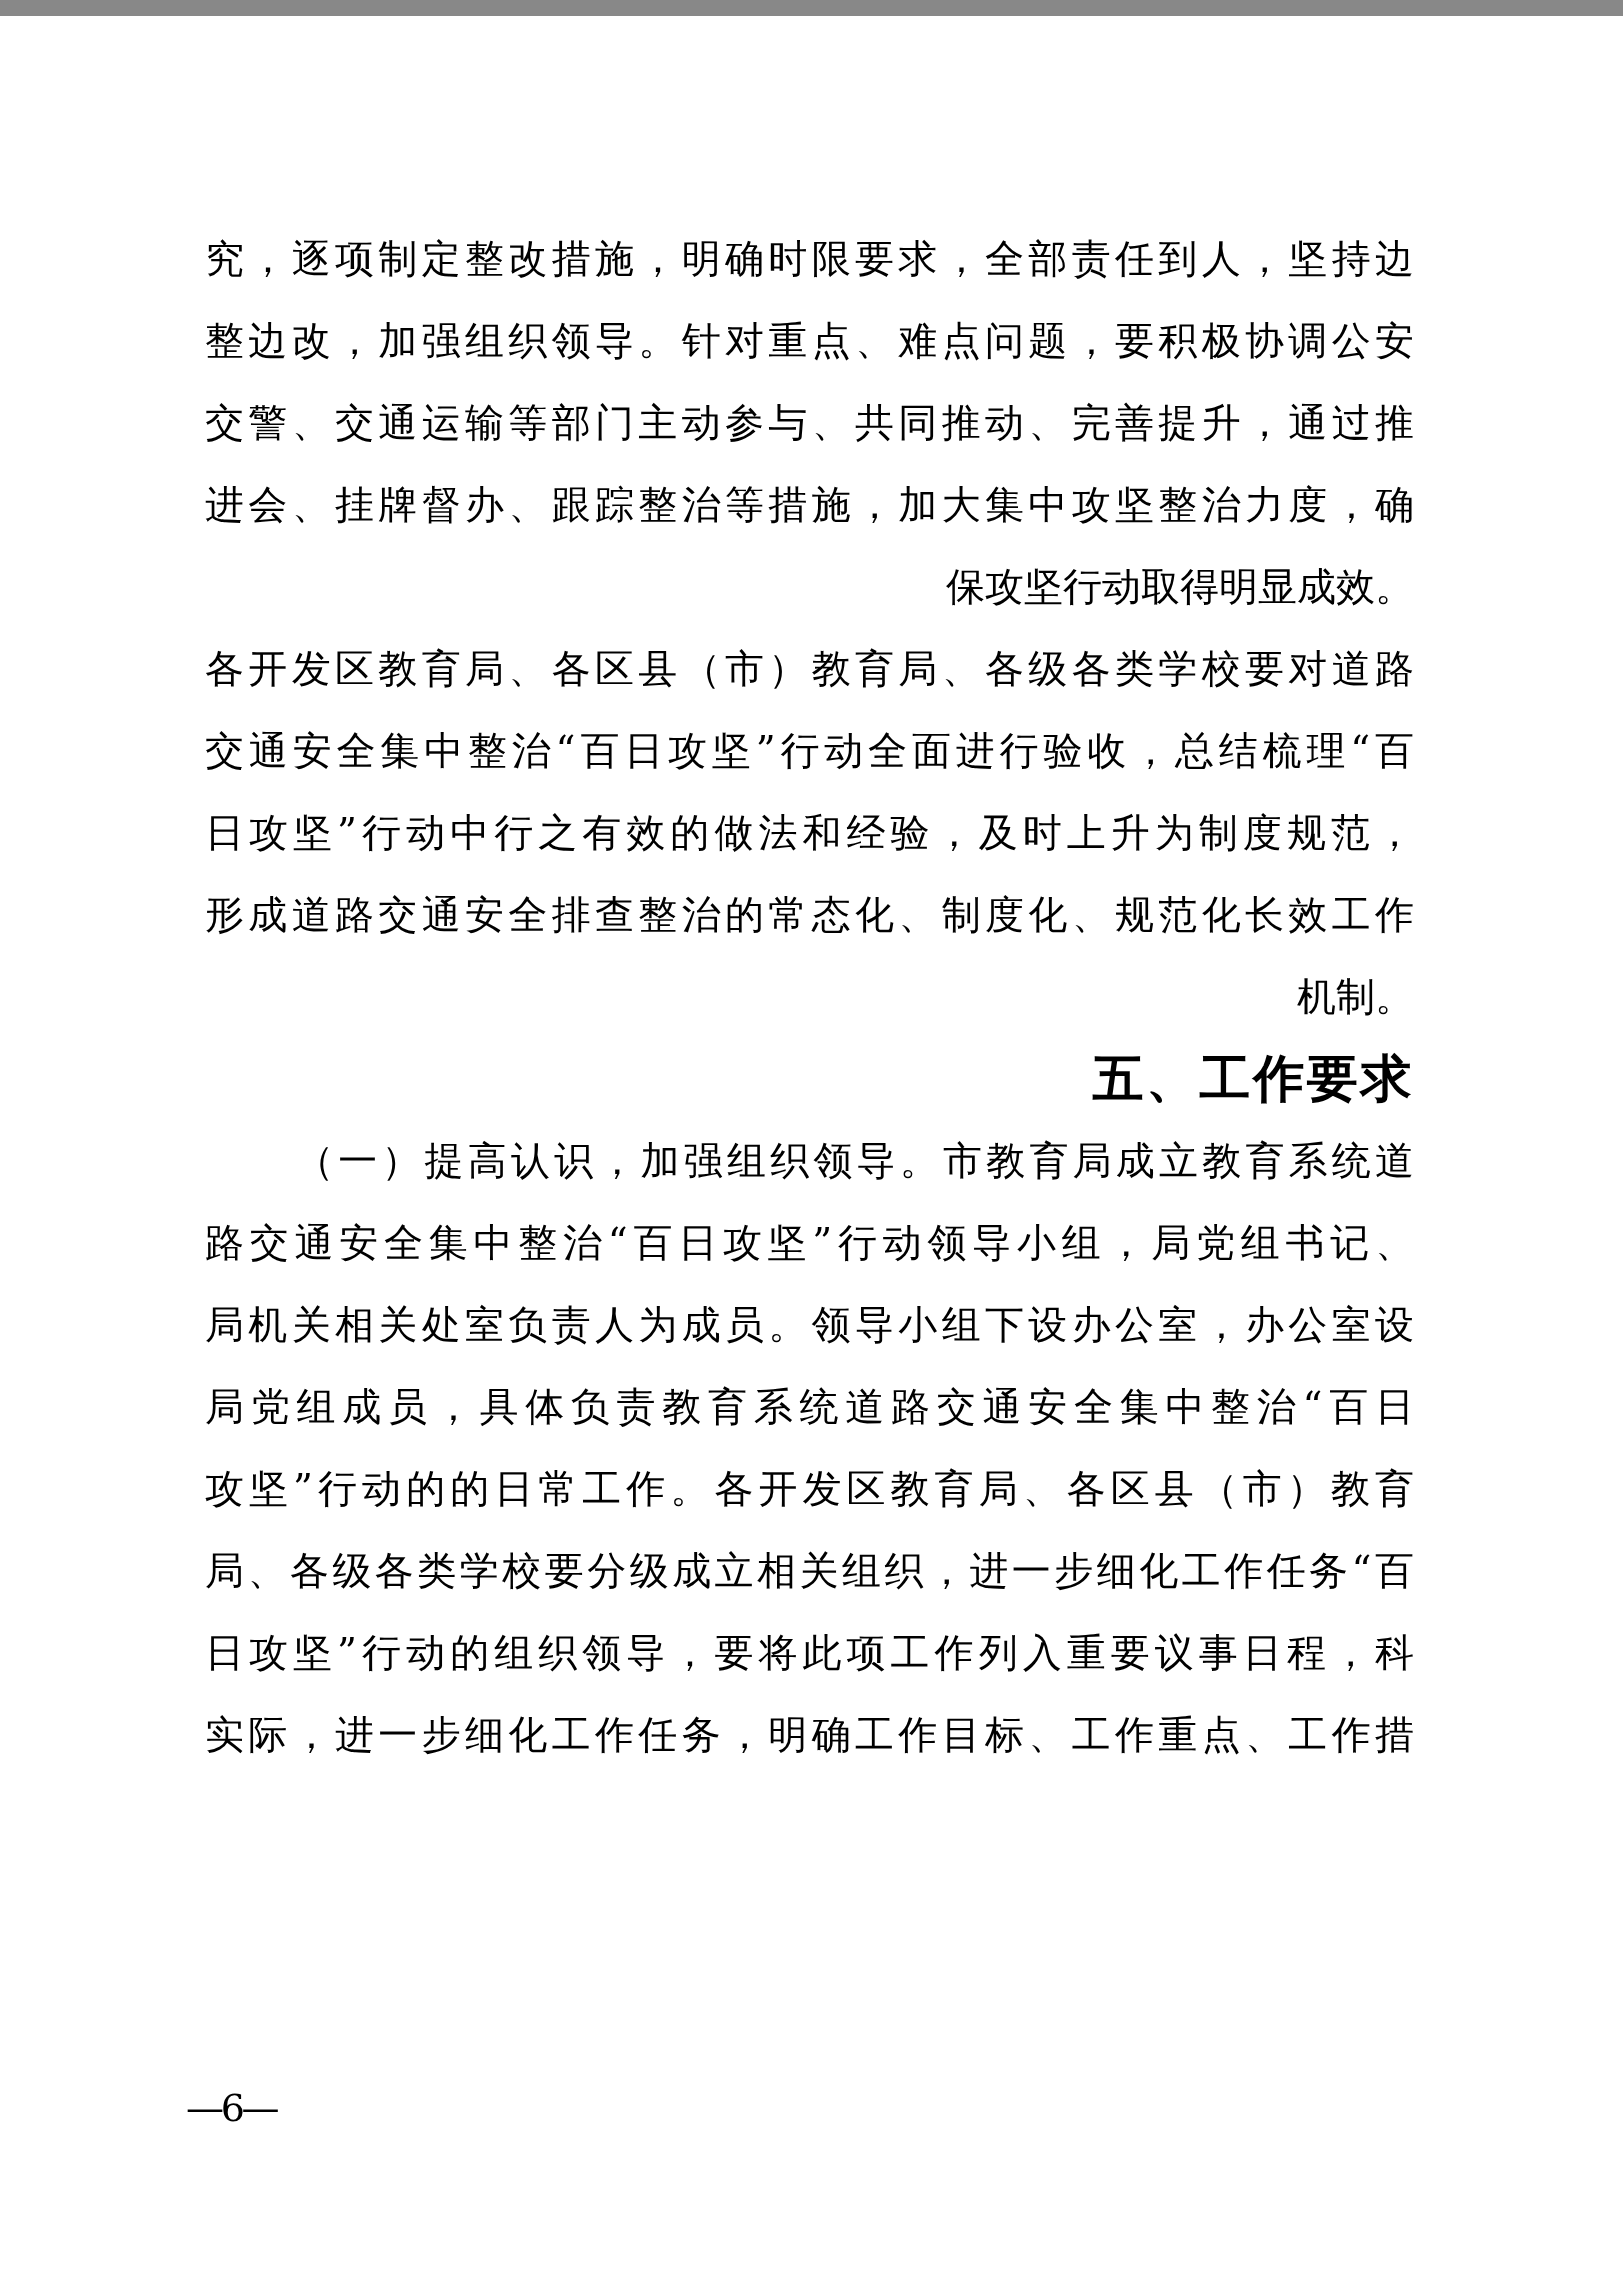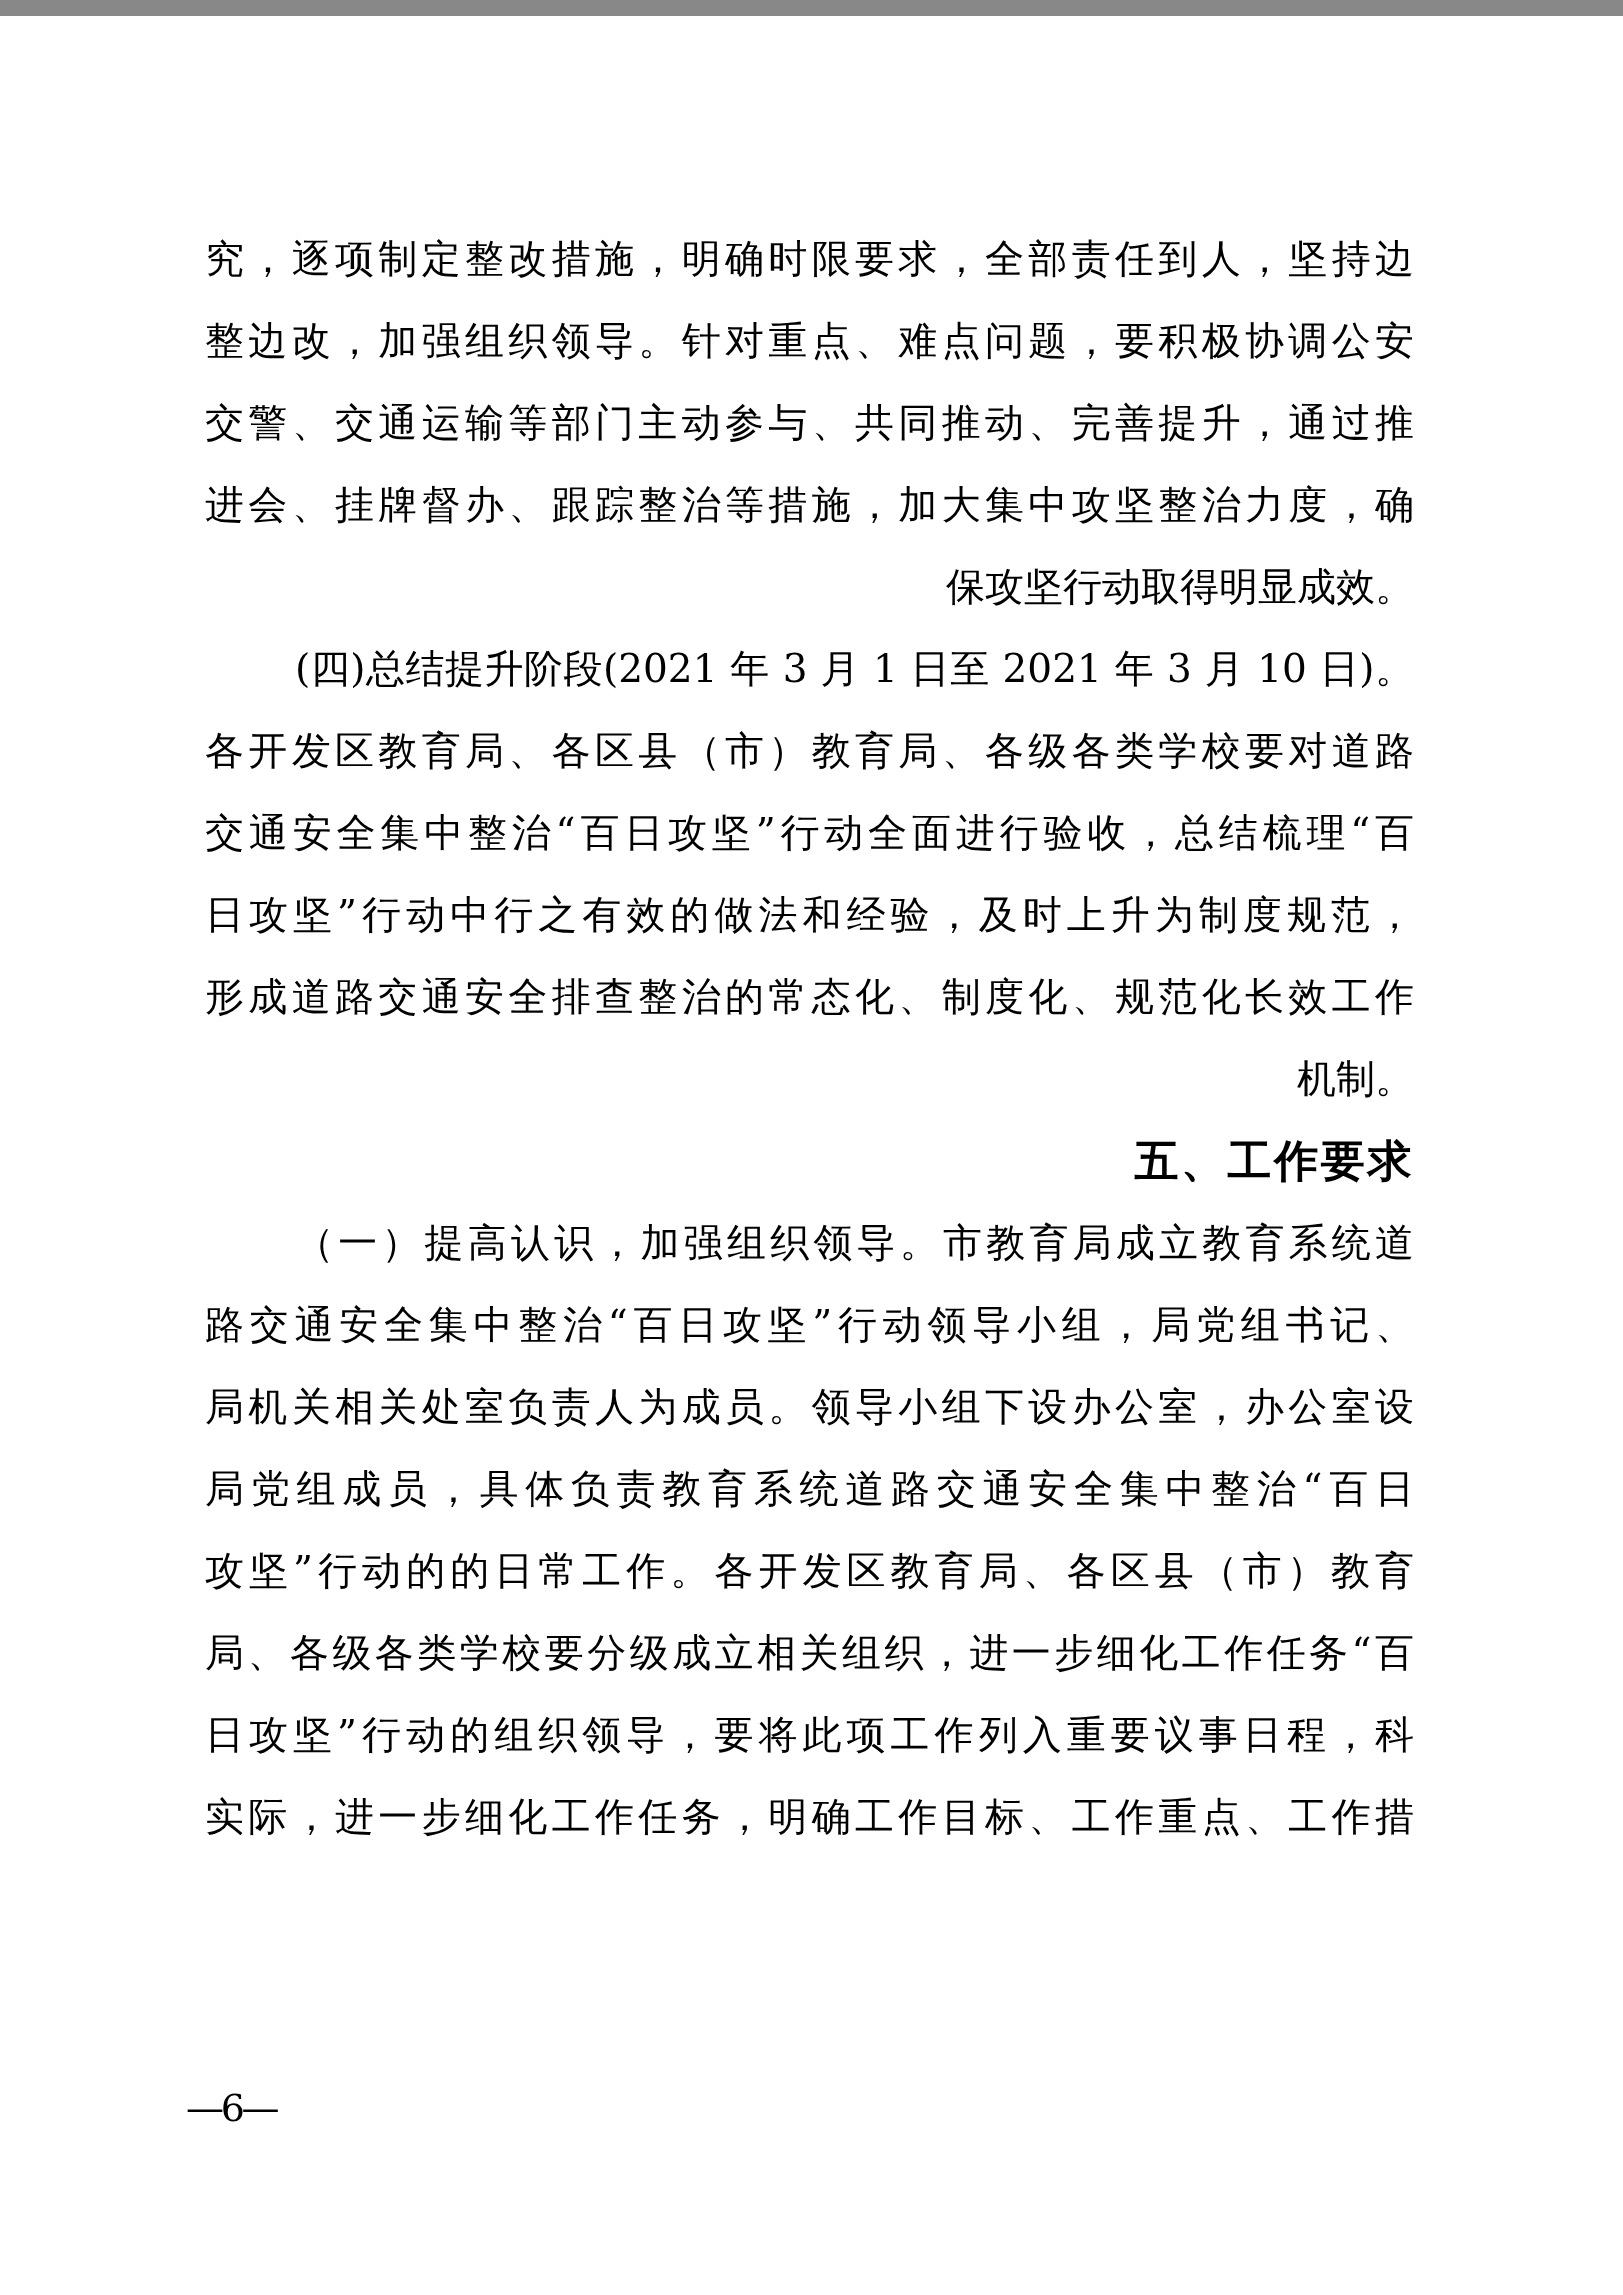--- a/index.html
+++ b/index.html
@@ -37,21 +37,21 @@
     text-align-last: justify;
   }
   
   .line--indent {
     text-indent: 90px;
   }
   
   .line--heading {
     font-family: "DejaVu Sans", "Liberation Sans", sans-serif;
     font-weight: 700;
-    font-size: 44px;
+    font-size: 51px;
     letter-spacing: 2.6px;
   }
   .page-number {
     position: absolute;
     left: 186px;
     top: 2072px;
     font-size: 38px;
     letter-spacing: -3.3px;
     line-height: 1.1;
   }
@@ -59,21 +59,20 @@
 </head>
 <body>
 
 <div class="page">
   <main class="body-text">
     <div class="line line--fill">究，逐项制定整改措施，明确时限要求，全部责任到人，坚持边</div>
     <div class="line line--fill">整边改，加强组织领导。针对重点、难点问题，要积极协调公安</div>
     <div class="line line--fill">交警、交通运输等部门主动参与、共同推动、完善提升，通过推</div>
     <div class="line line--fill">进会、挂牌督办、跟踪整治等措施，加大集中攻坚整治力度，确</div>
     <div class="line">保攻坚行动取得明显成效。</div>
-    <div class="line line--fill line--indent">(四)总结提升阶段(2021 年 3 月 1 日至 2021 年 3 月 10 日)。</div>
     <div class="line line--fill">各开发区教育局、各区县（市）教育局、各级各类学校要对道路</div>
     <div class="line line--fill">交通安全集中整治“百日攻坚”行动全面进行验收，总结梳理“百</div>
     <div class="line line--fill">日攻坚”行动中行之有效的做法和经验，及时上升为制度规范，</div>
     <div class="line line--fill">形成道路交通安全排查整治的常态化、制度化、规范化长效工作</div>
     <div class="line">机制。</div>
     <div class="line line--heading line--indent">五、工作要求</div>
     <div class="line line--fill line--indent">（一）提高认识，加强组织领导。市教育局成立教育系统道</div>
     <div class="line line--fill">路交通安全集中整治“百日攻坚”行动领导小组，局党组书记、</div>
     <div class="line line--fill">局机关相关处室负责人为成员。领导小组下设办公室，办公室设</div>
     <div class="line line--fill">局党组成员，具体负责教育系统道路交通安全集中整治“百日</div>

